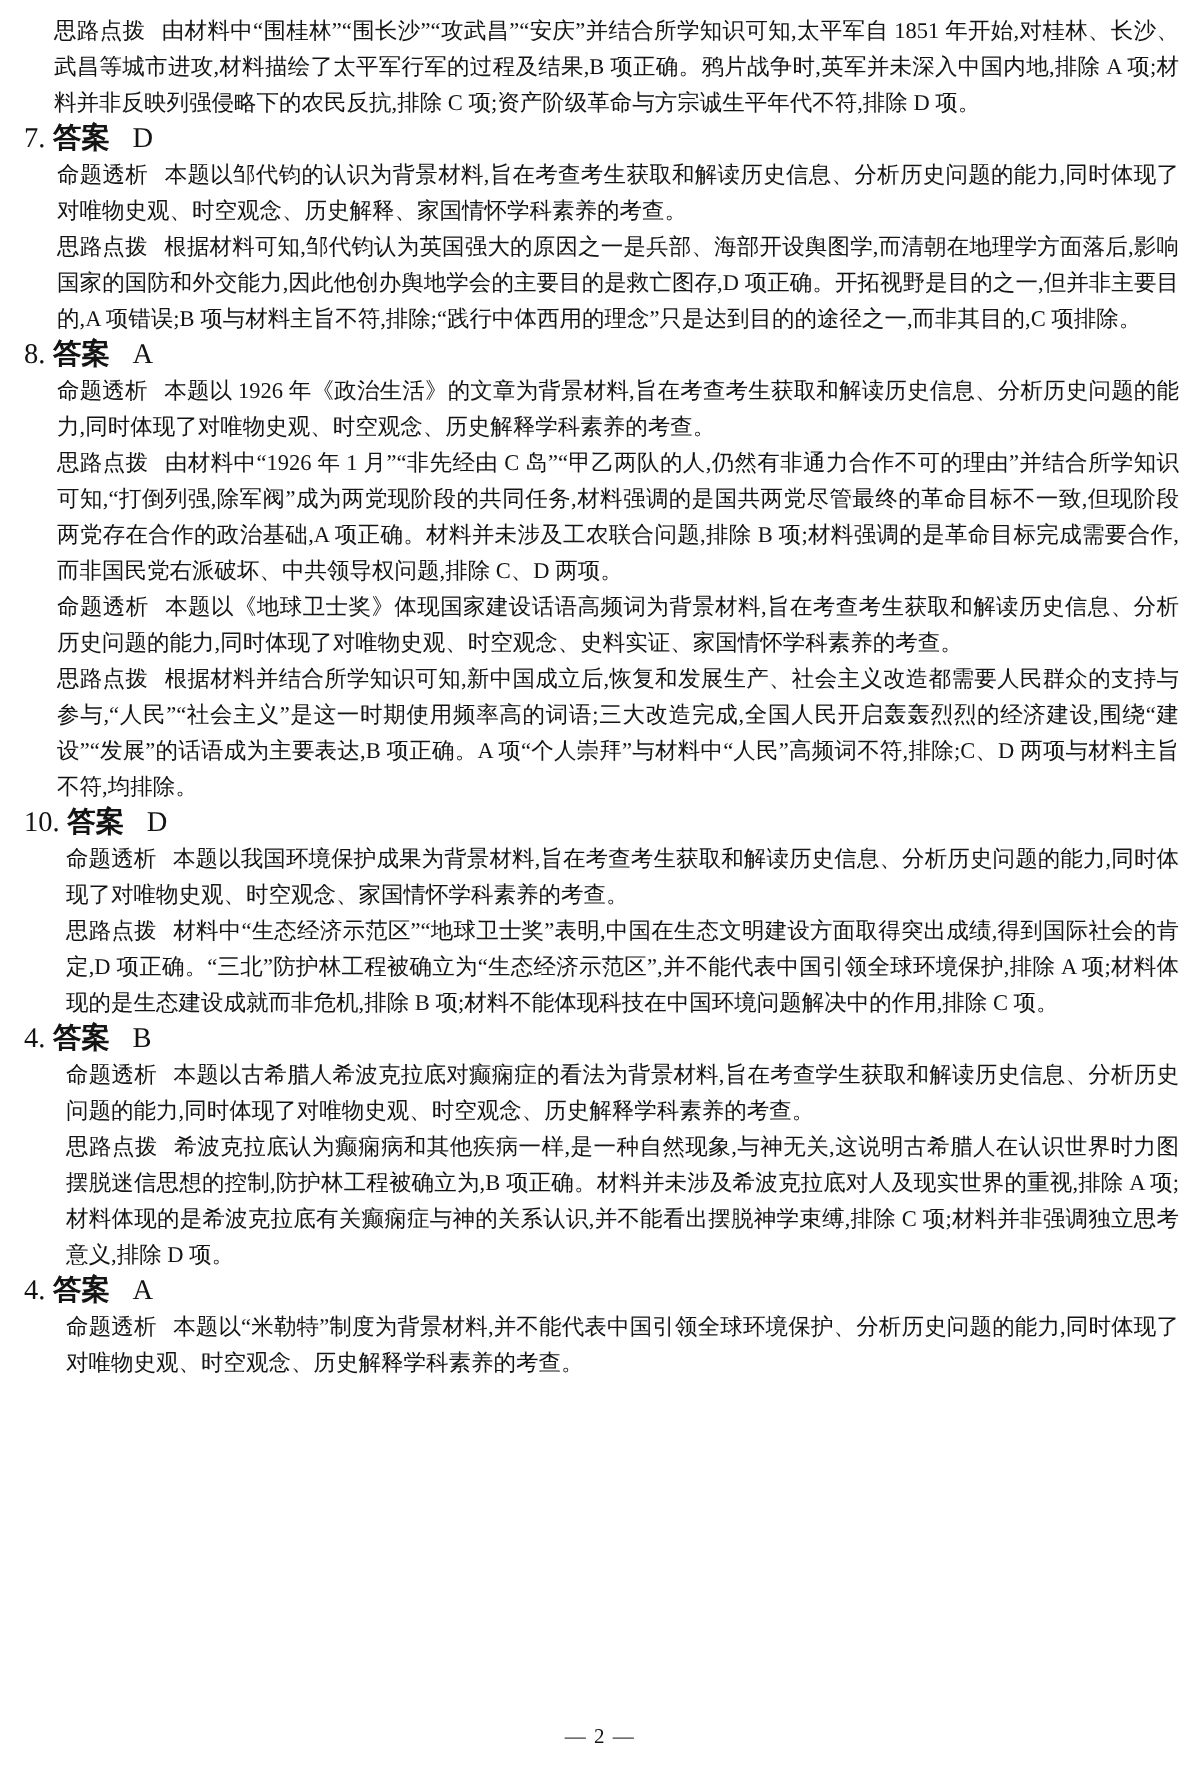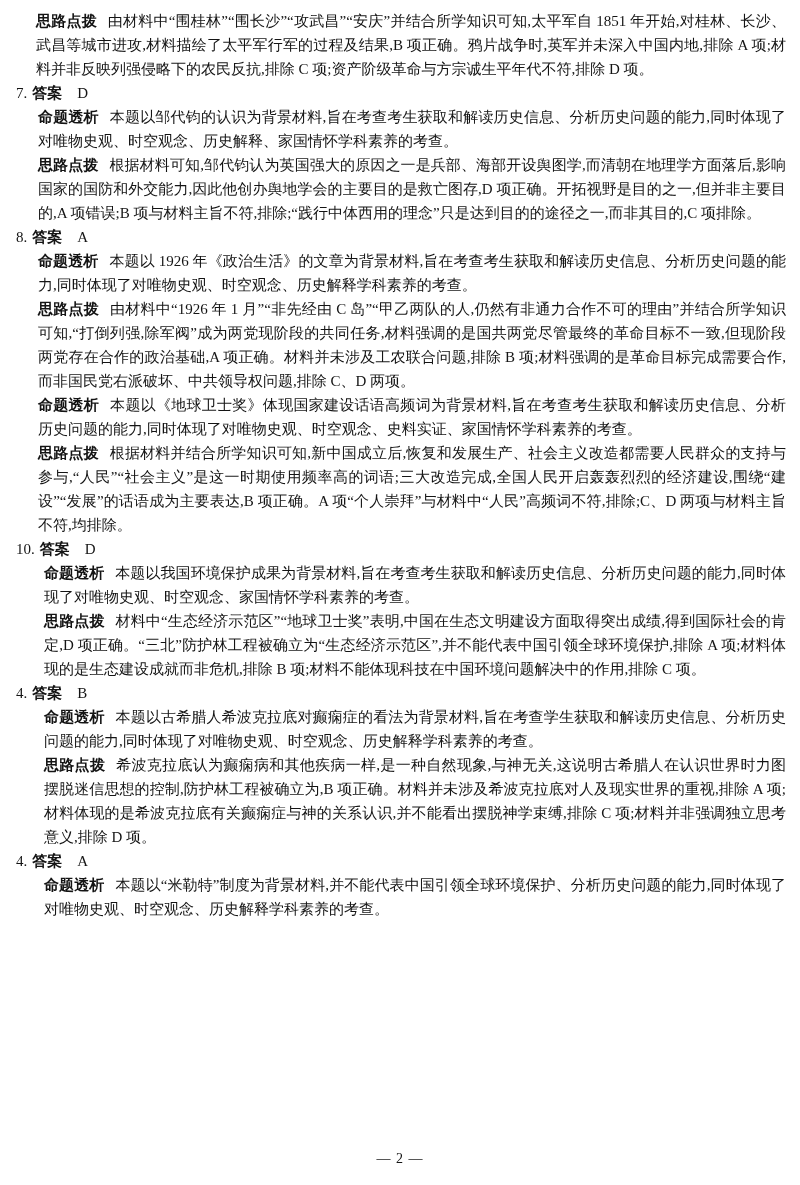--- a/index.html
+++ b/index.html
@@ -18,25 +18,25 @@
     font-size: 15px;
     line-height: 24px;
     text-align: justify;
     text-justify: inter-ideograph;
     margin-left: 22px;
   }
   .cont .para { margin-left: 20px; }
   .qa-block.two-digit .para { margin-left: 28px; }
   .plabel {
     font-family: "Liberation Sans", "DejaVu Sans", sans-serif;
-    font-weight: 700;
+    font-weight: 400;
     margin-right: 11px;
   }
   .answer-line {
-    font-size: 15px;
+    font-size: 19px;
     line-height: 24px;
   }
   .qnum { margin-right: 5px; }
   .alabel {
     font-family: "Liberation Sans", "DejaVu Sans", sans-serif;
     font-weight: 700;
     margin-right: 15px;
   }
   .ans { font-weight: 400; }
   .page-footer {

